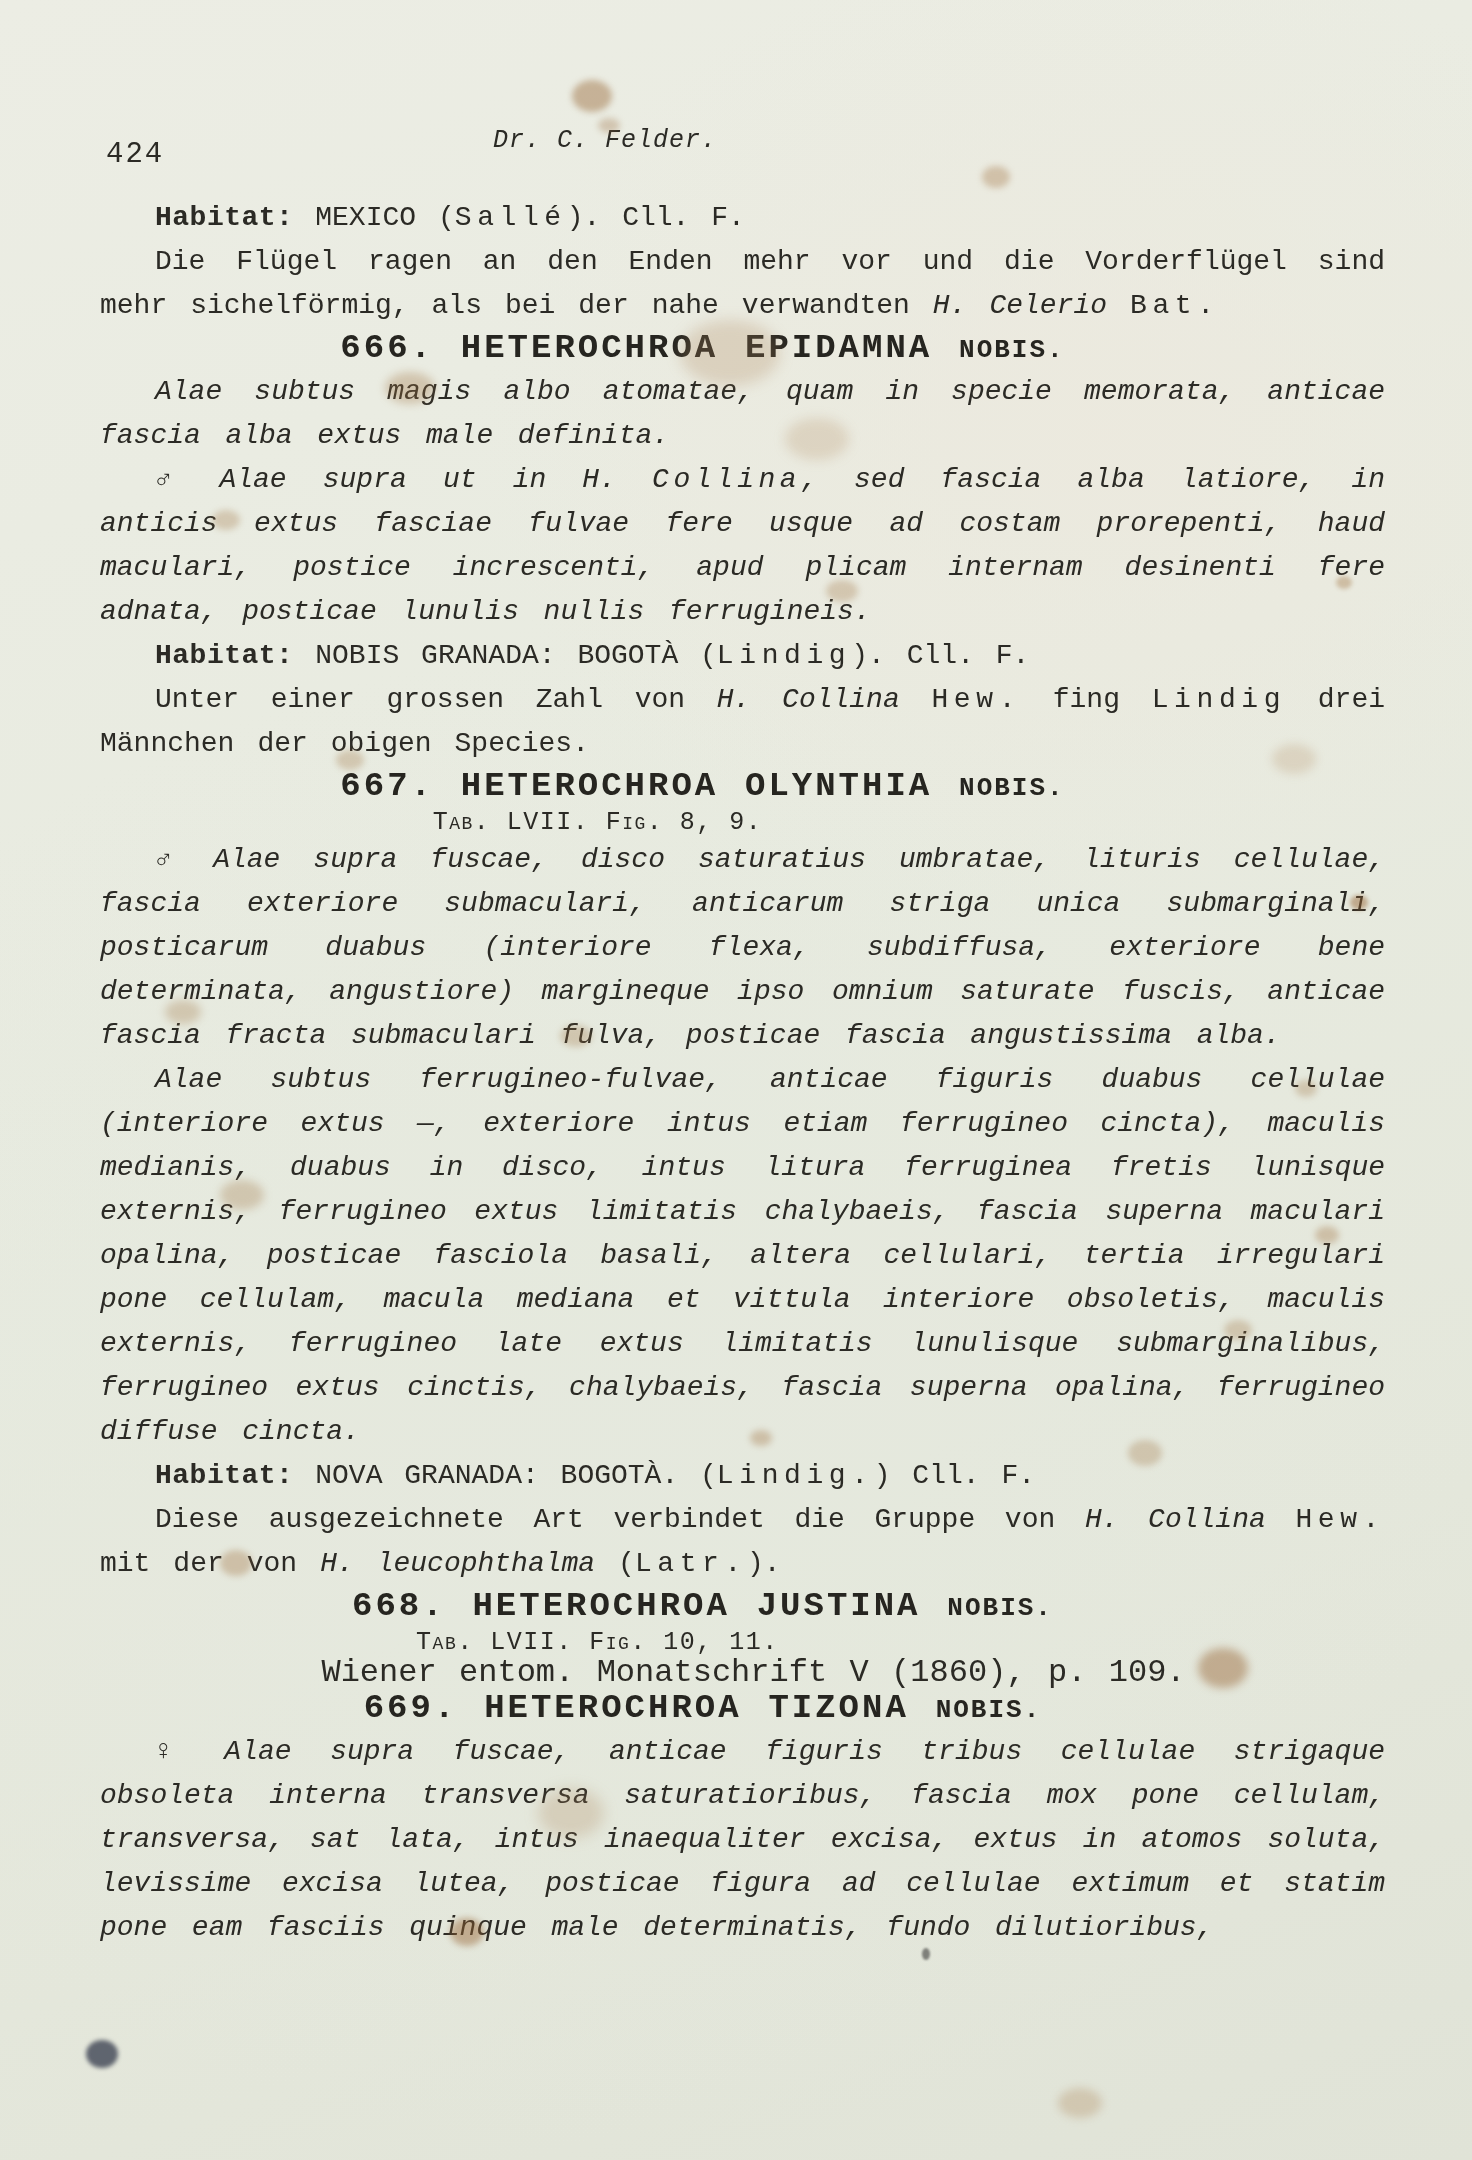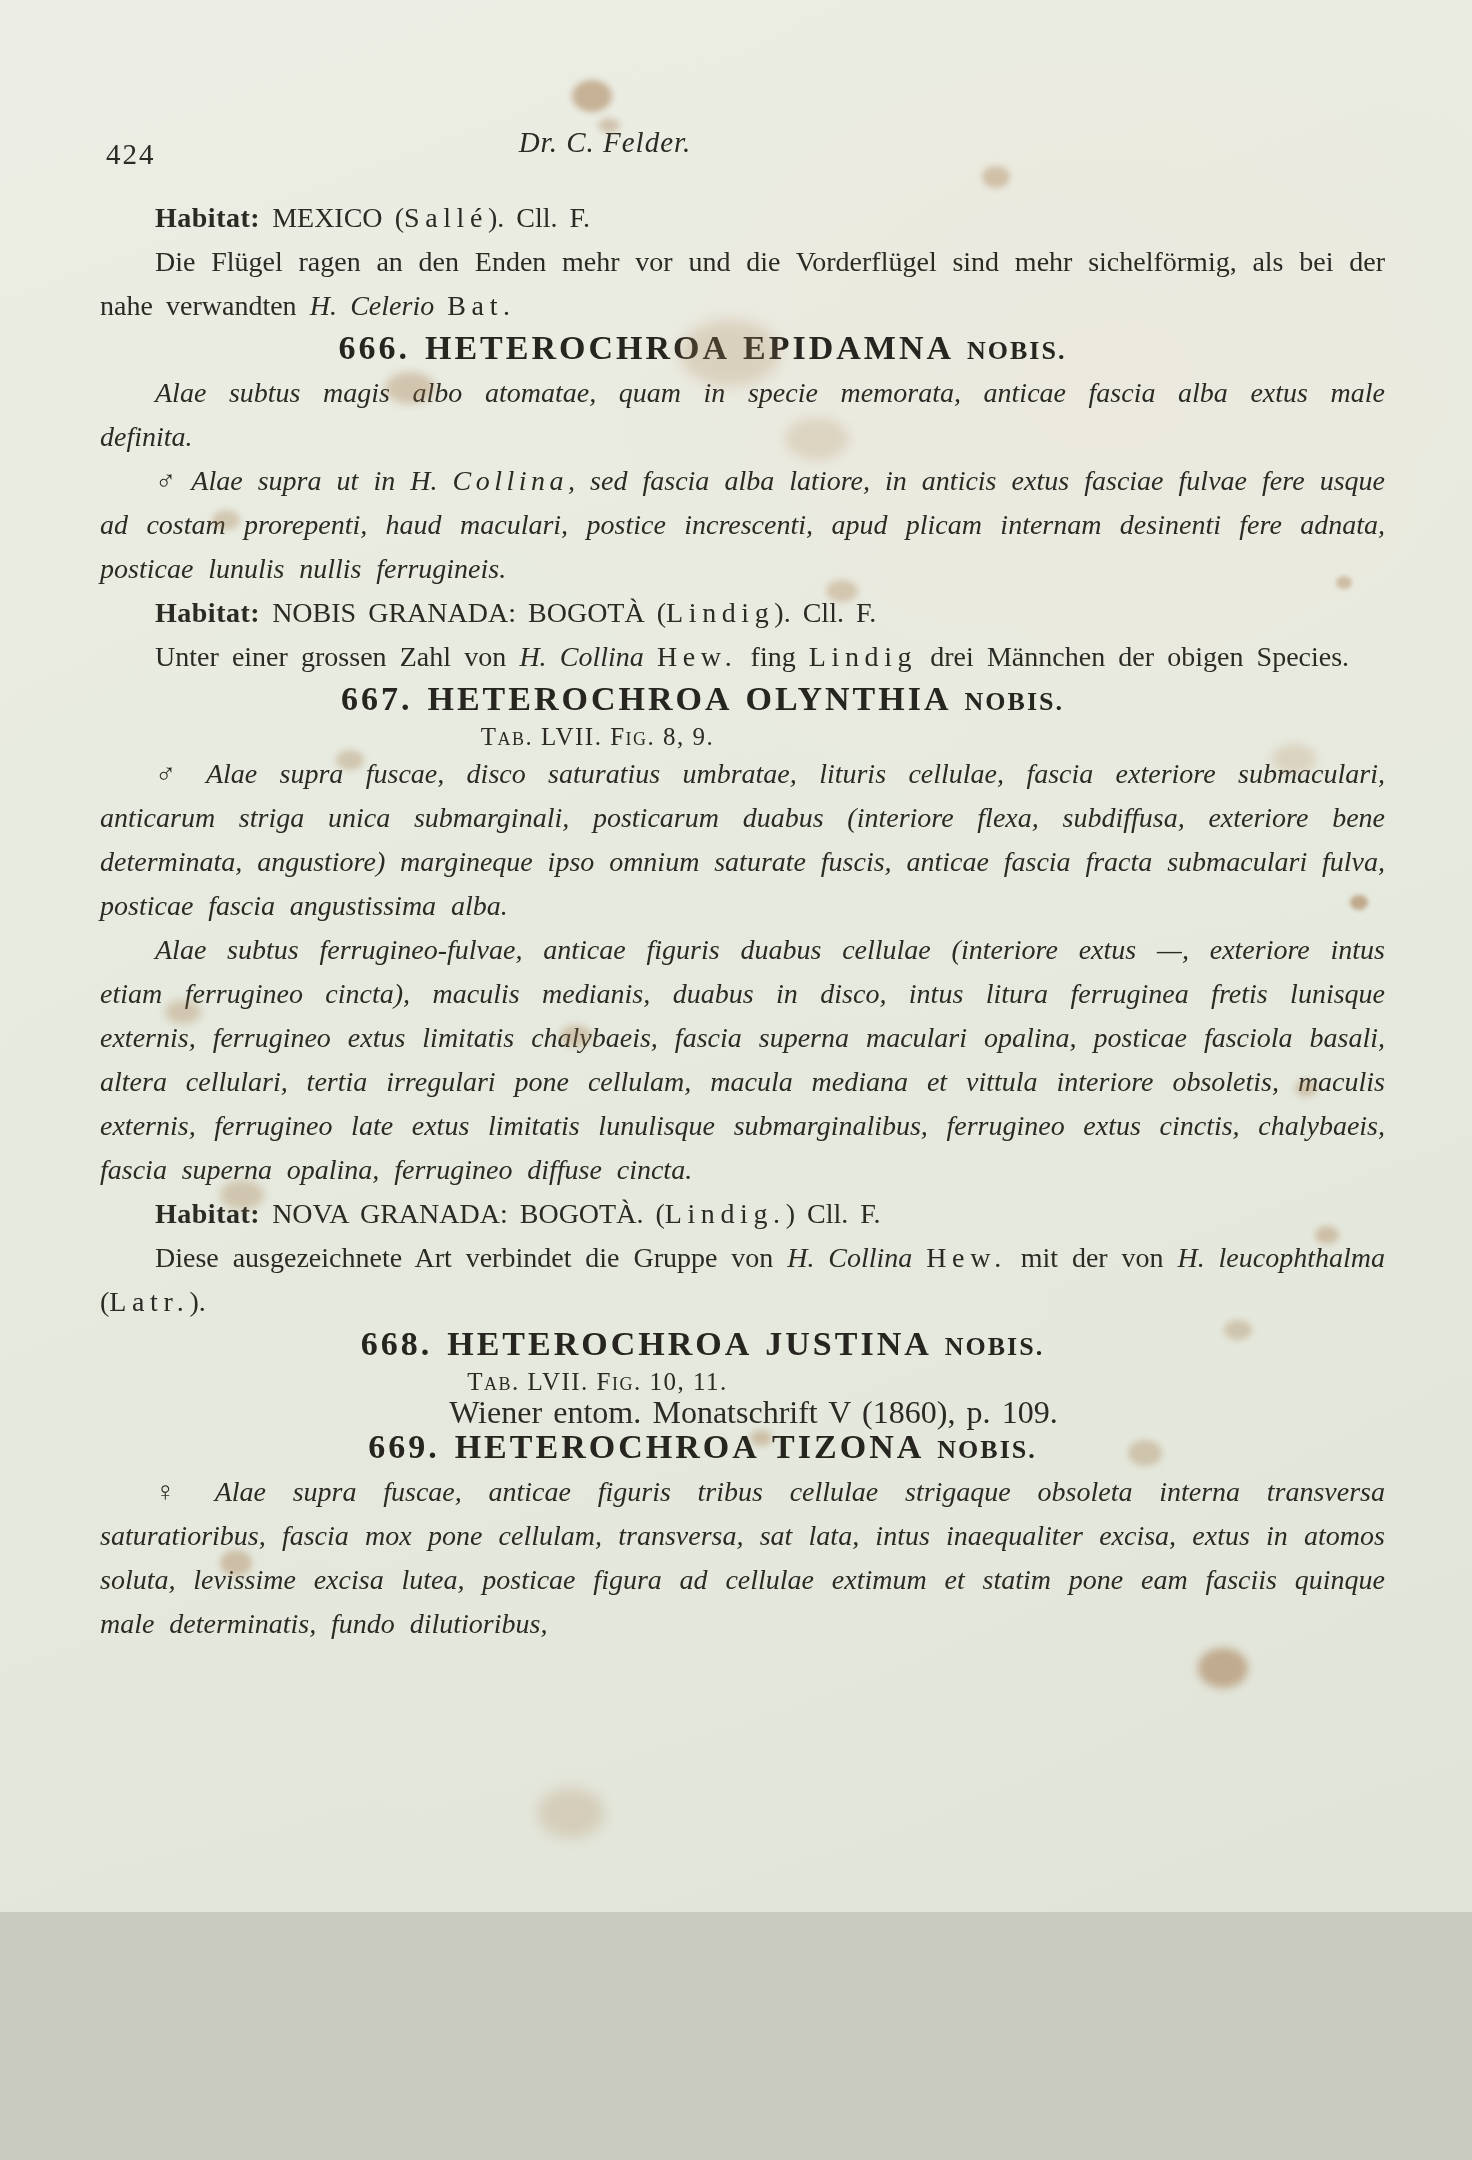--- a/index.html
+++ b/index.html
@@ -3,23 +3,23 @@
 <meta charset="utf-8">
 <style>
   html, body {
     margin: 0;
     padding: 0;
     background: #c9cabf;
   }
   .page {
     position: relative;
     width: 1472px;
-    height: 1912px;
+    height: 2160px;
     overflow: hidden;
-    font-family: Liberation Serif, serif;
+    font-family: Liberation Mono, monospace;
     color: #2b2a25;
     background:
       radial-gradient(ellipse 900px 700px at 75% 20%, rgba(236,233,222,0.9) 0%, rgba(236,233,222,0) 70%),
       radial-gradient(ellipse 1200px 1000px at 40% 65%, rgba(229,233,222,0.8) 0%, rgba(229,233,222,0) 75%),
       linear-gradient(160deg, #ecede4 0%, #e8ebe0 40%, #e4e7db 75%, #e0e3d7 100%);
   }
   
   .page-number {
     position: absolute;
     left: 106px;
@@ -27,21 +27,21 @@
     font-size: 29px;
     letter-spacing: 2px;
   }
   .running-title {
     position: absolute;
     left: 455px;
     top: 126px;
     width: 300px;
     text-align: center;
     font-style: italic;
-    font-size: 29px;
+    font-size: 25px;
     letter-spacing: 1px;
   }
   
   .text-col {
     position: absolute;
     left: 100px;
     top: 196px;
     width: 1285px;
     font-size: 28px;
     line-height: 44px;

